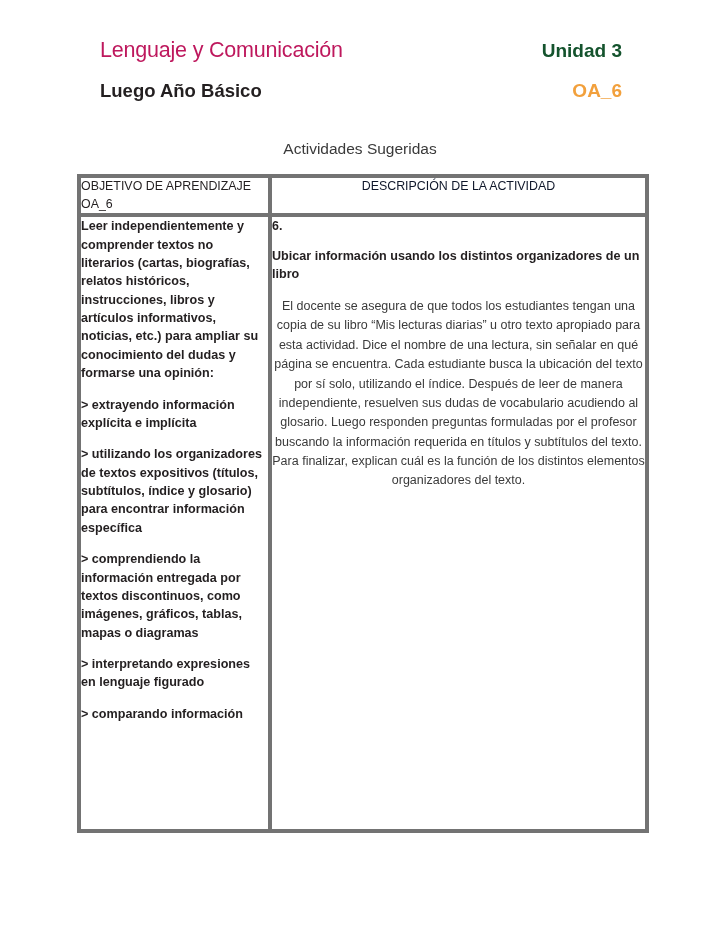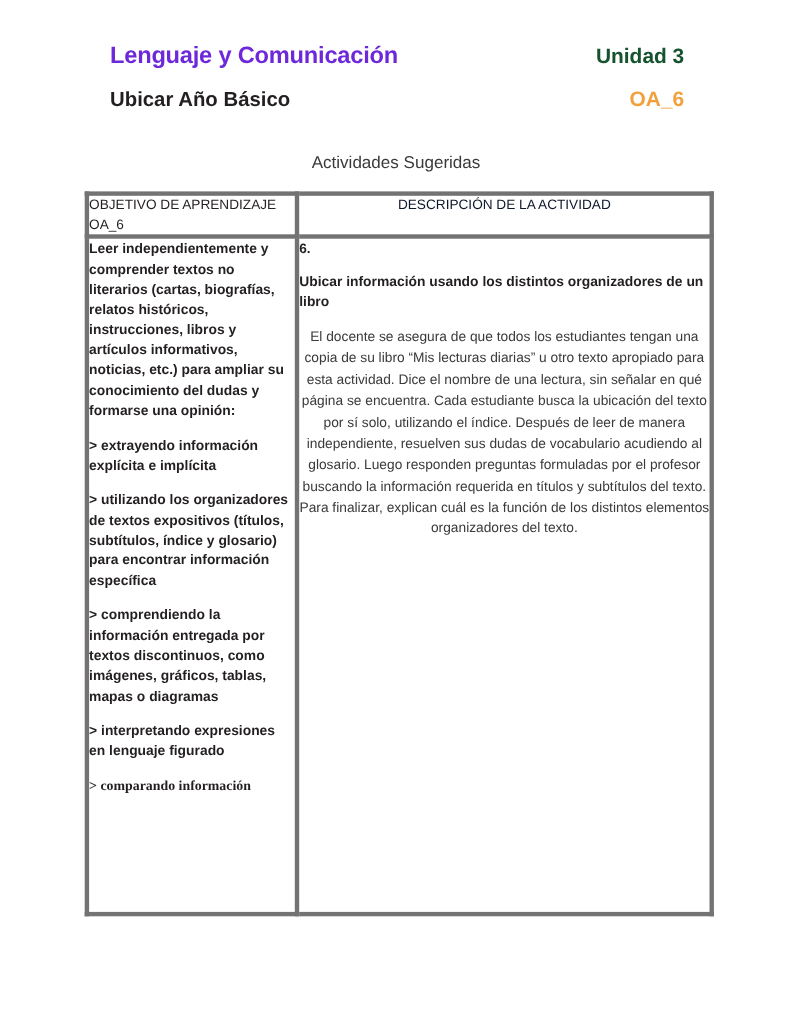--- a/index.html
+++ b/index.html
@@ -31,22 +31,22 @@
     width: 522px;
   }
   .masthead-row {
     display: flex;
     align-items: baseline;
     justify-content: space-between;
     width: 100%;
   }
   .subject-title {
     font-size: 21.5px;
-    font-weight: bold;
-    color: #6d28d9;
+    font-weight: normal;
+    color: #be185d;
     letter-spacing: -0.2px;
     line-height: 1.18;
     white-space: nowrap;
   }
   .unit-label {
     font-size: 19px;
     font-weight: bold;
     color: #14532d;
     line-height: 1.18;
     white-space: nowrap;
@@ -123,21 +123,21 @@
     padding: 9px 12px 14px 11px;
   }
 
   .obj-block {
     font-size: 12.6px;
     font-weight: bold;
     line-height: 1.46;
     color: #231f20;
     margin: 0 0 13px 0;
   }
-  .obj-block:last-child { margin-bottom: 0; font-family: Liberation Serif, serif; }
+  .obj-block:last-child { margin-bottom: 0; }
 
   .act-number {
     font-size: 12.4px;
     font-weight: bold;
     line-height: 1.5;
     margin: 0 0 11px 0;
     color: #231f20;
   }
   .act-title {
     font-size: 12.6px;
@@ -159,21 +159,21 @@
 <body>
 
 <div class="page">
 
   <div class="masthead">
     <div class="masthead-row">
       <div class="subject-title">Lenguaje y Comunicación</div>
       <div class="unit-label">Unidad 3</div>
     </div>
     <div class="masthead-row">
-      <div class="grade-title">Ubicar Año Básico</div>
+      <div class="grade-title">Luego Año Básico</div>
       <div class="oa-label">OA_6</div>
     </div>
   </div>
 
   <div class="section-heading">Actividades Sugeridas</div>
 
   <table class="activity-table">
     <colgroup>
       <col class="col-objective">
       <col class="col-description">

